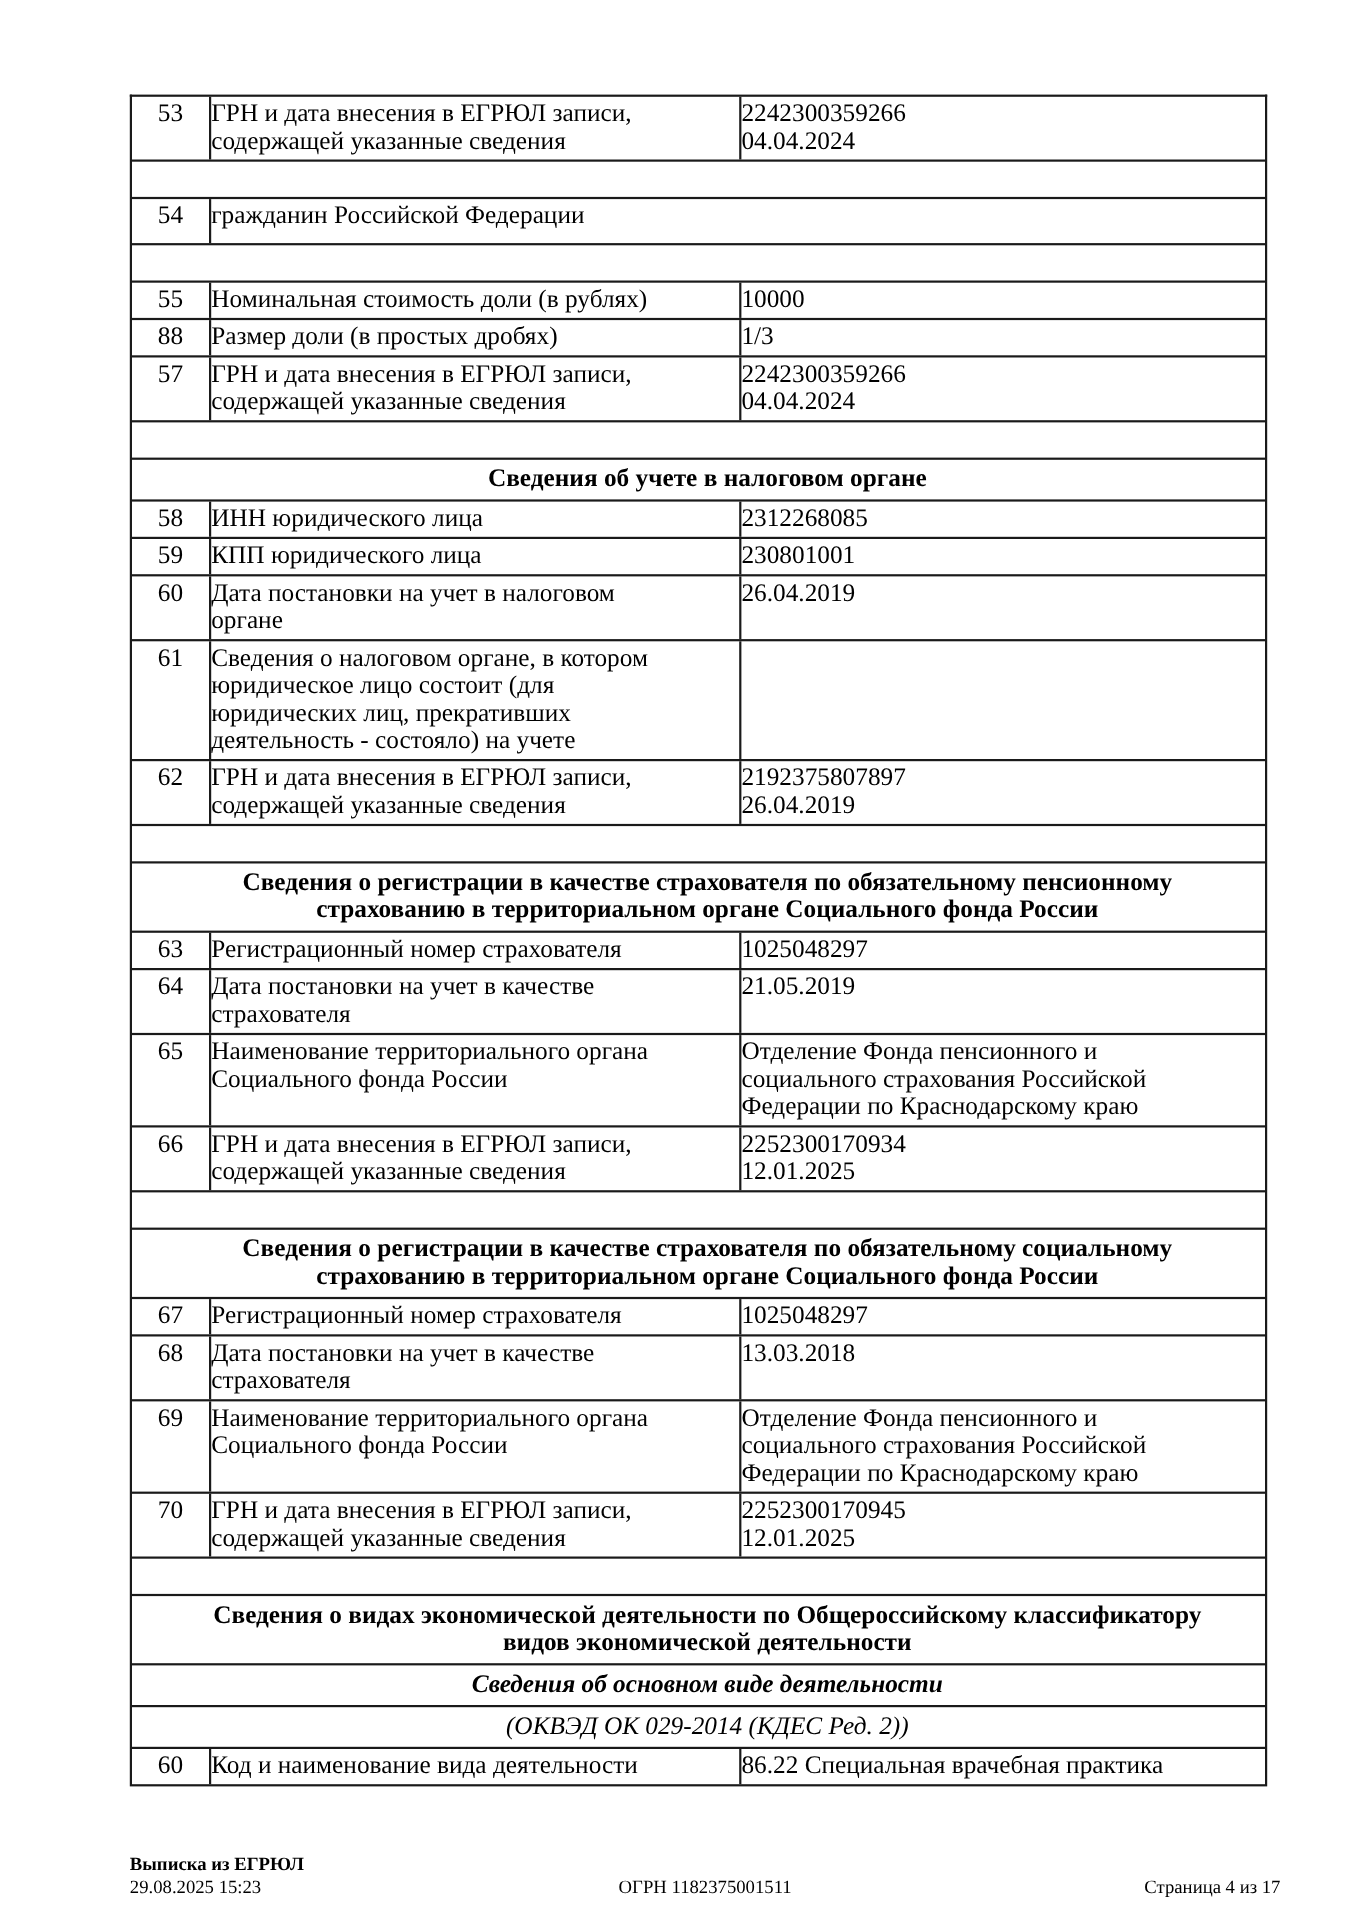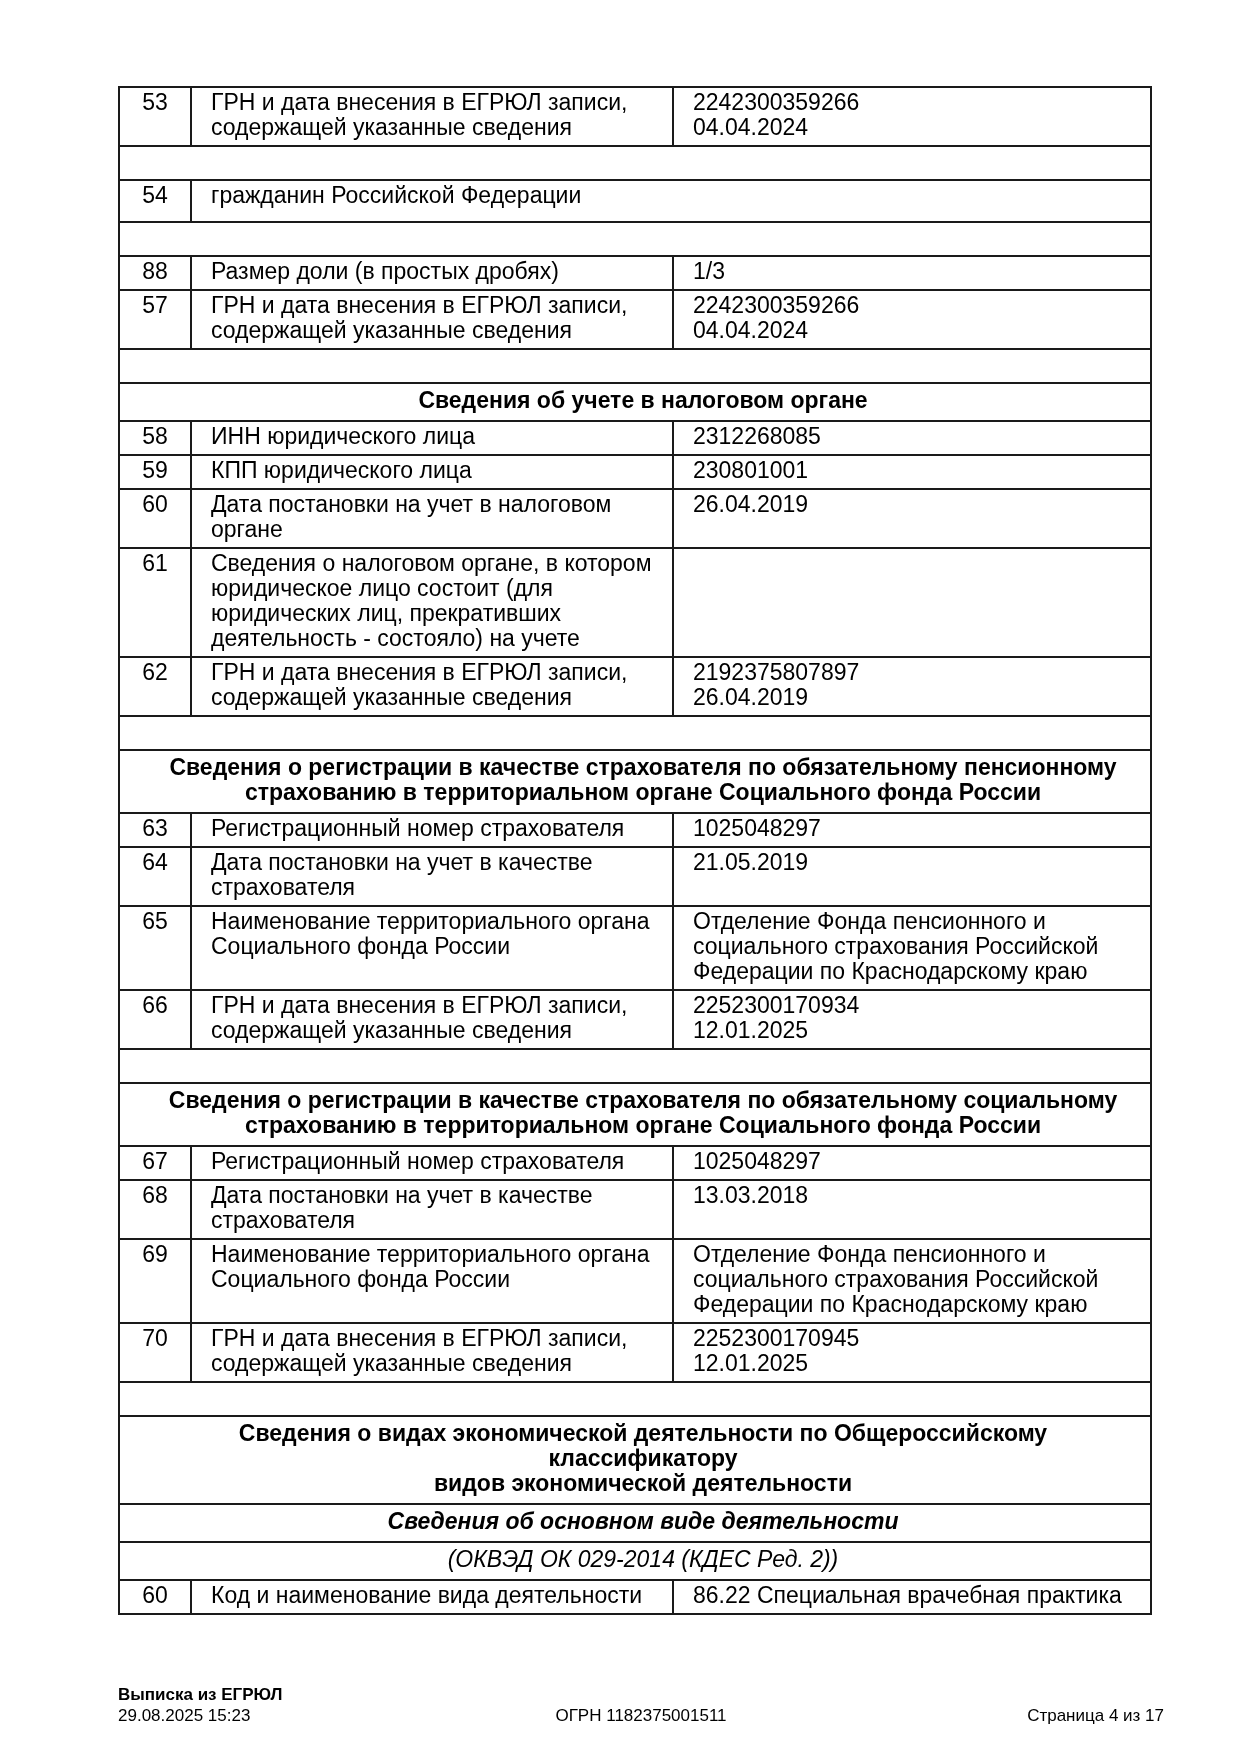--- a/index.html
+++ b/index.html
@@ -2,21 +2,21 @@
 <html><head>
 <meta charset="utf-8">
 <style>
   html, body { margin: 0; padding: 0; background: #ffffff; }
   .page {
     position: relative;
     width: 1240px;
     height: 1755px;
     background: #ffffff;
     color: #000000;
-    font-family: Liberation Sans, sans-serif;
+    font-family: Liberation Serif, serif;
     font-size: 23px;
     line-height: 25px;
     overflow: hidden;
   }
 
   
   .egrul-table {
     position: absolute;
     top: 86px;
     left: 118px;
@@ -31,21 +31,21 @@
     align-items: stretch;
     border-bottom: 2px solid #1a1a1a;
     box-sizing: border-box;
   }
   .t-row.spacer { height: 34px; }
   .t-row[data-num="54"] { min-height: 42px; }
 
   .cell {
     box-sizing: border-box;
     white-space: pre-line;
-    padding: 2px 6px 5px 19px;
+    padding: 2px 6px 5px 0;
   }
   .c-num {
     flex: 0 0 72px;
     text-align: center;
     border-right: 2px solid #1a1a1a;
     padding: 2px 2px 5px 2px;
   }
   .c-label {
     flex: 0 0 482px;
     border-right: 2px solid #1a1a1a;
@@ -92,20 +92,25 @@
 содержащей указанные сведения</div>
         <div class="cell c-value">2242300359266
 04.04.2024</div>
       </div>
       <div class="t-row spacer"></div>
       <div class="t-row" data-num="54">
         <div class="cell c-num">54</div>
         <div class="cell c-value">гражданин Российской Федерации</div>
       </div>
       <div class="t-row spacer"></div>
+      <div class="t-row" data-num="55">
+        <div class="cell c-num">55</div>
+        <div class="cell c-label">Номинальная стоимость доли (в рублях)</div>
+        <div class="cell c-value">10000</div>
+      </div>
       <div class="t-row" data-num="56">
         <div class="cell c-num">88</div>
         <div class="cell c-label">Размер доли (в простых дробях)</div>
         <div class="cell c-value">1/3</div>
       </div>
       <div class="t-row" data-num="57">
         <div class="cell c-num">57</div>
         <div class="cell c-label">ГРН и дата внесения в ЕГРЮЛ записи,
 содержащей указанные сведения</div>
         <div class="cell c-value">2242300359266

